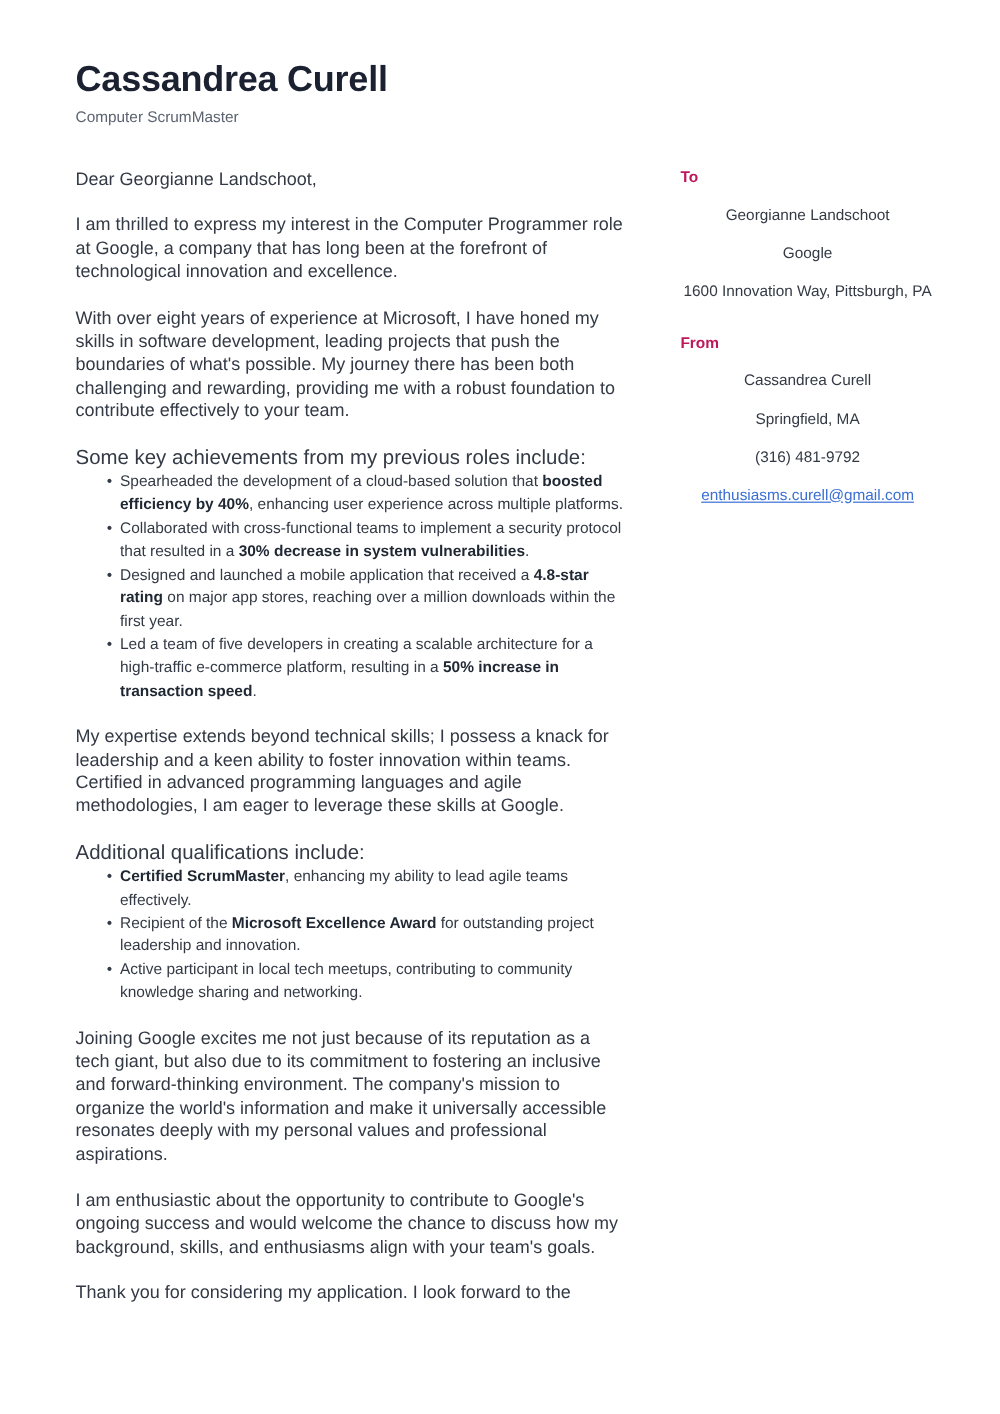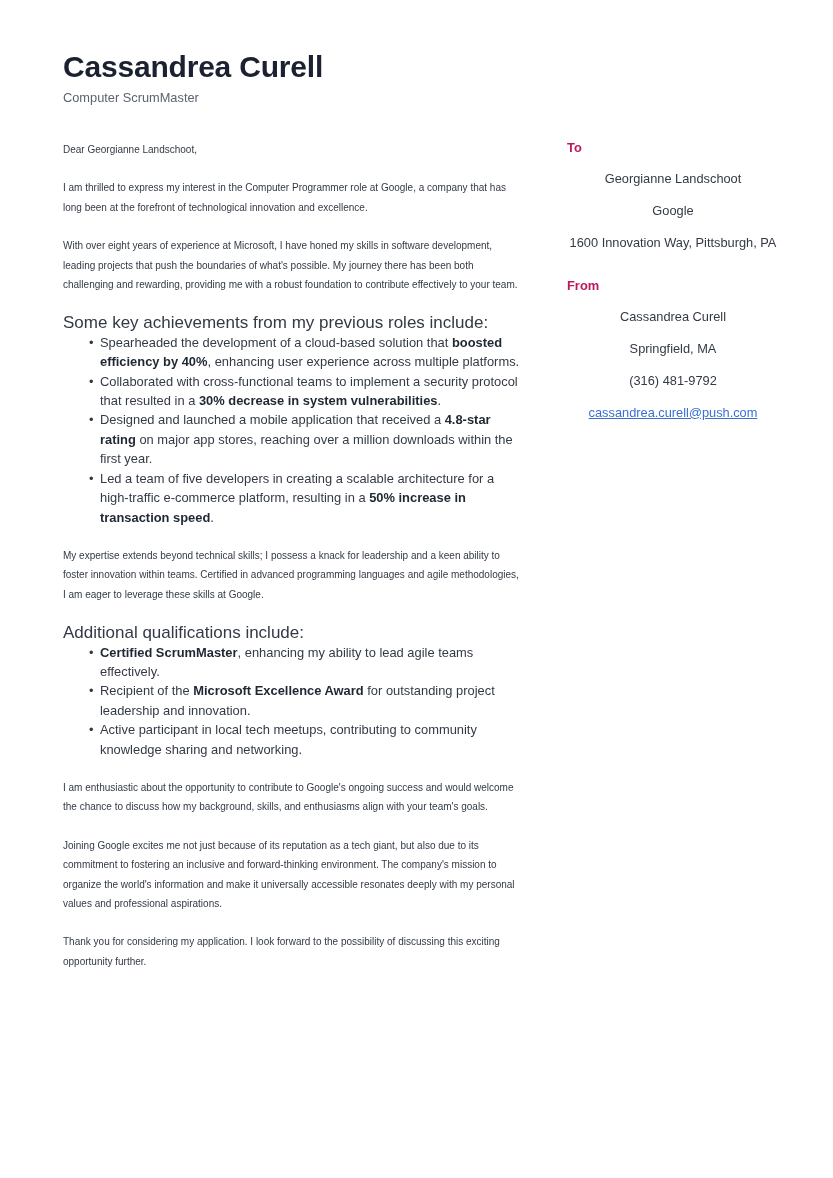--- a/index.html
+++ b/index.html
@@ -61,21 +61,21 @@
   }
   .col-side {
     position: absolute;
     left: 567px;
     top: 0;
     width: 212px;
   }
 
   
   .para {
-    font-size: 10px;
+    font-size: 15px;
     line-height: 19.4px;
     color: #333a45;
     margin: 0 0 19px 0;
     text-align: left;
   }
   .para:last-child { margin-bottom: 0; }
 
   .lead-in {
     font-size: 17px;
     line-height: 19.4px;
@@ -162,43 +162,43 @@
 
       <p class="para">My expertise extends beyond technical skills; I possess a knack for leadership and a keen ability to foster innovation within teams. Certified in advanced programming languages and agile methodologies, I am eager to leverage these skills at Google.</p>
 
       <p class="lead-in">Additional qualifications include:</p>
       <ul class="bullets">
           <li><b>Certified ScrumMaster</b><span>, enhancing my ability to lead agile teams effectively.</span></li>
           <li><span>Recipient of the </span><b>Microsoft Excellence Award</b><span> for outstanding project leadership and innovation.</span></li>
           <li><span>Active participant in local tech meetups, contributing to community knowledge sharing and networking.</span></li>
         </ul>
 
+      <p class="para">Joining Google excites me not just because of its reputation as a tech giant, but also due to its commitment to fostering an inclusive and forward-thinking environment. The company's mission to organize the world's information and make it universally accessible resonates deeply with my personal values and professional aspirations.</p>
+
       <p class="para">I am enthusiastic about the opportunity to contribute to Google's ongoing success and would welcome the chance to discuss how my background, skills, and enthusiasms align with your team's goals.</p>
-
-      <p class="para">Joining Google excites me not just because of its reputation as a tech giant, but also due to its commitment to fostering an inclusive and forward-thinking environment. The company's mission to organize the world's information and make it universally accessible resonates deeply with my personal values and professional aspirations.</p>
 
       <p class="para">Thank you for considering my application. I look forward to the possibility of discussing this exciting opportunity further.</p>
 
     </div>
 
     <div class="col-side">
 
       <div class="side-block">
         <div class="side-heading">To</div>
         <div class="side-line">Georgianne Landschoot</div>
         <div class="side-line">Google</div>
         <div class="side-line">1600 Innovation Way, Pittsburgh, PA</div>
       </div>
 
       <div class="side-block">
         <div class="side-heading">From</div>
         <div class="side-line">Cassandrea Curell</div>
         <div class="side-line">Springfield, MA</div>
         <div class="side-line">(316) 481-9792</div>
         <div class="side-line">
-          <a class="side-link" href="#">cassandrea.curell@push.com</a>
+          <a class="side-link" href="#">enthusiasms.curell@gmail.com</a>
         </div>
       </div>
 
     </div>
 
   </div>
 </div>
 
 </body></html>

